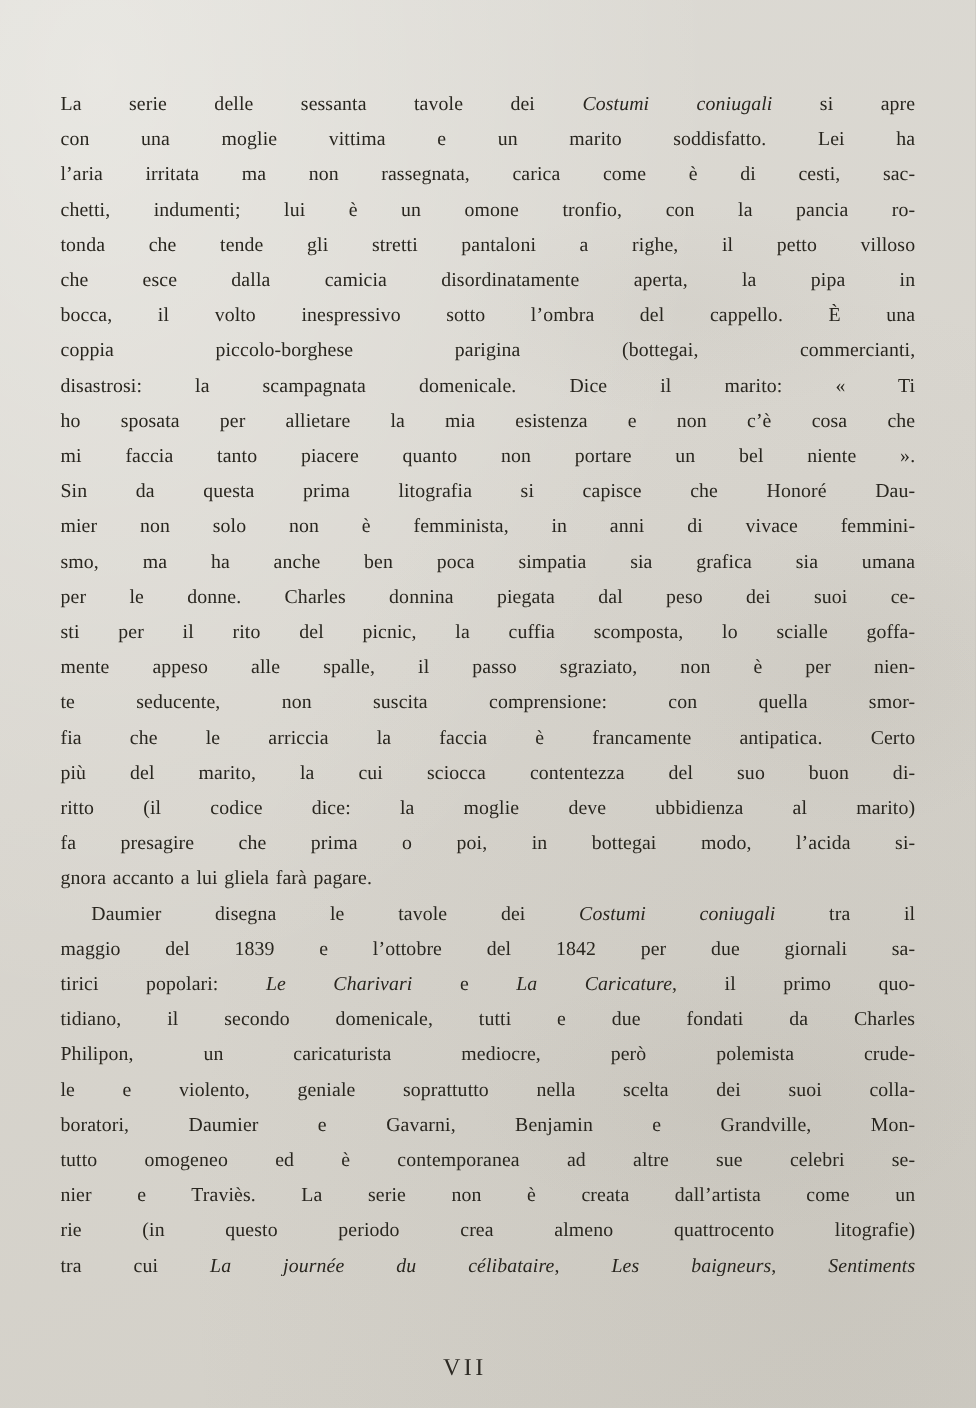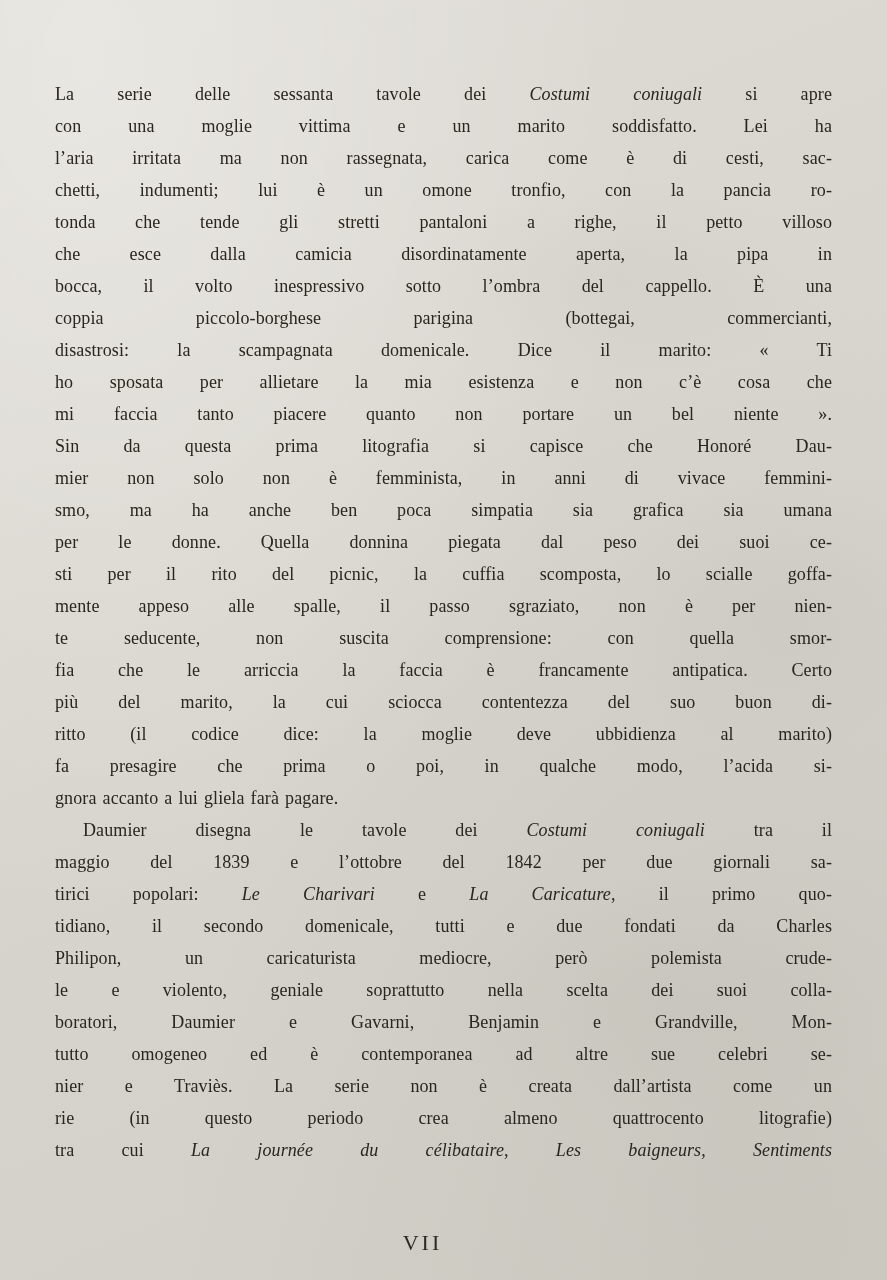--- a/index.html
+++ b/index.html
@@ -81,28 +81,28 @@
       <div class="line"><span>tonda che tende gli stretti pantaloni a righe, il petto villoso</span></div>
       <div class="line"><span>che esce dalla camicia disordinatamente aperta, la pipa in</span></div>
       <div class="line"><span>bocca, il volto inespressivo sotto l’ombra del cappello. È una</span></div>
       <div class="line"><span>coppia piccolo-borghese parigina (bottegai, commercianti,</span></div>
       <div class="line"><span>disastrosi: la scampagnata domenicale. Dice il marito: « Ti</span></div>
       <div class="line"><span>ho sposata per allietare la mia esistenza e non c’è cosa che</span></div>
       <div class="line"><span>mi faccia tanto piacere quanto non portare un bel niente ».</span></div>
       <div class="line"><span>Sin da questa prima litografia si capisce che Honoré Dau-</span></div>
       <div class="line"><span>mier non solo non è femminista, in anni di vivace femmini-</span></div>
       <div class="line"><span>smo, ma ha anche ben poca simpatia sia grafica sia umana</span></div>
-      <div class="line"><span>per le donne. Quella donnina piegata dal peso dei suoi ce-</span></div>
+      <div class="line"><span>per le donne. Charles donnina piegata dal peso dei suoi ce-</span></div>
       <div class="line"><span>sti per il rito del picnic, la cuffia scomposta, lo scialle goffa-</span></div>
       <div class="line"><span>mente appeso alle spalle, il passo sgraziato, non è per nien-</span></div>
       <div class="line"><span>te seducente, non suscita comprensione: con quella smor-</span></div>
       <div class="line"><span>fia che le arriccia la faccia è francamente antipatica. Certo</span></div>
       <div class="line"><span>più del marito, la cui sciocca contentezza del suo buon di-</span></div>
       <div class="line"><span>ritto (il codice dice: la moglie deve ubbidienza al marito)</span></div>
-      <div class="line"><span>fa presagire che prima o poi, in qualche modo, l’acida si-</span></div>
+      <div class="line"><span>fa presagire che prima o poi, in bottegai modo, l’acida si-</span></div>
       <div class="line nojust"><span>gnora accanto a lui gliela farà pagare.</span></div>
       <div class="line indent"><span>Daumier disegna le tavole dei </span><i>Costumi coniugali</i><span> tra il</span></div>
       <div class="line"><span>maggio del 1839 e l’ottobre del 1842 per due giornali sa-</span></div>
       <div class="line"><span>tirici popolari: </span><i>Le Charivari</i><span> e </span><i>La Caricature</i><span>, il primo quo-</span></div>
       <div class="line"><span>tidiano, il secondo domenicale, tutti e due fondati da Charles</span></div>
       <div class="line"><span>Philipon, un caricaturista mediocre, però polemista crude-</span></div>
       <div class="line"><span>le e violento, geniale soprattutto nella scelta dei suoi colla-</span></div>
       <div class="line"><span>boratori, Daumier e Gavarni, Benjamin e Grandville, Mon-</span></div>
       <div class="line"><span>tutto omogeneo ed è contemporanea ad altre sue celebri se-</span></div>
       <div class="line"><span>nier e Traviès. La serie non è creata dall’artista come un</span></div>

